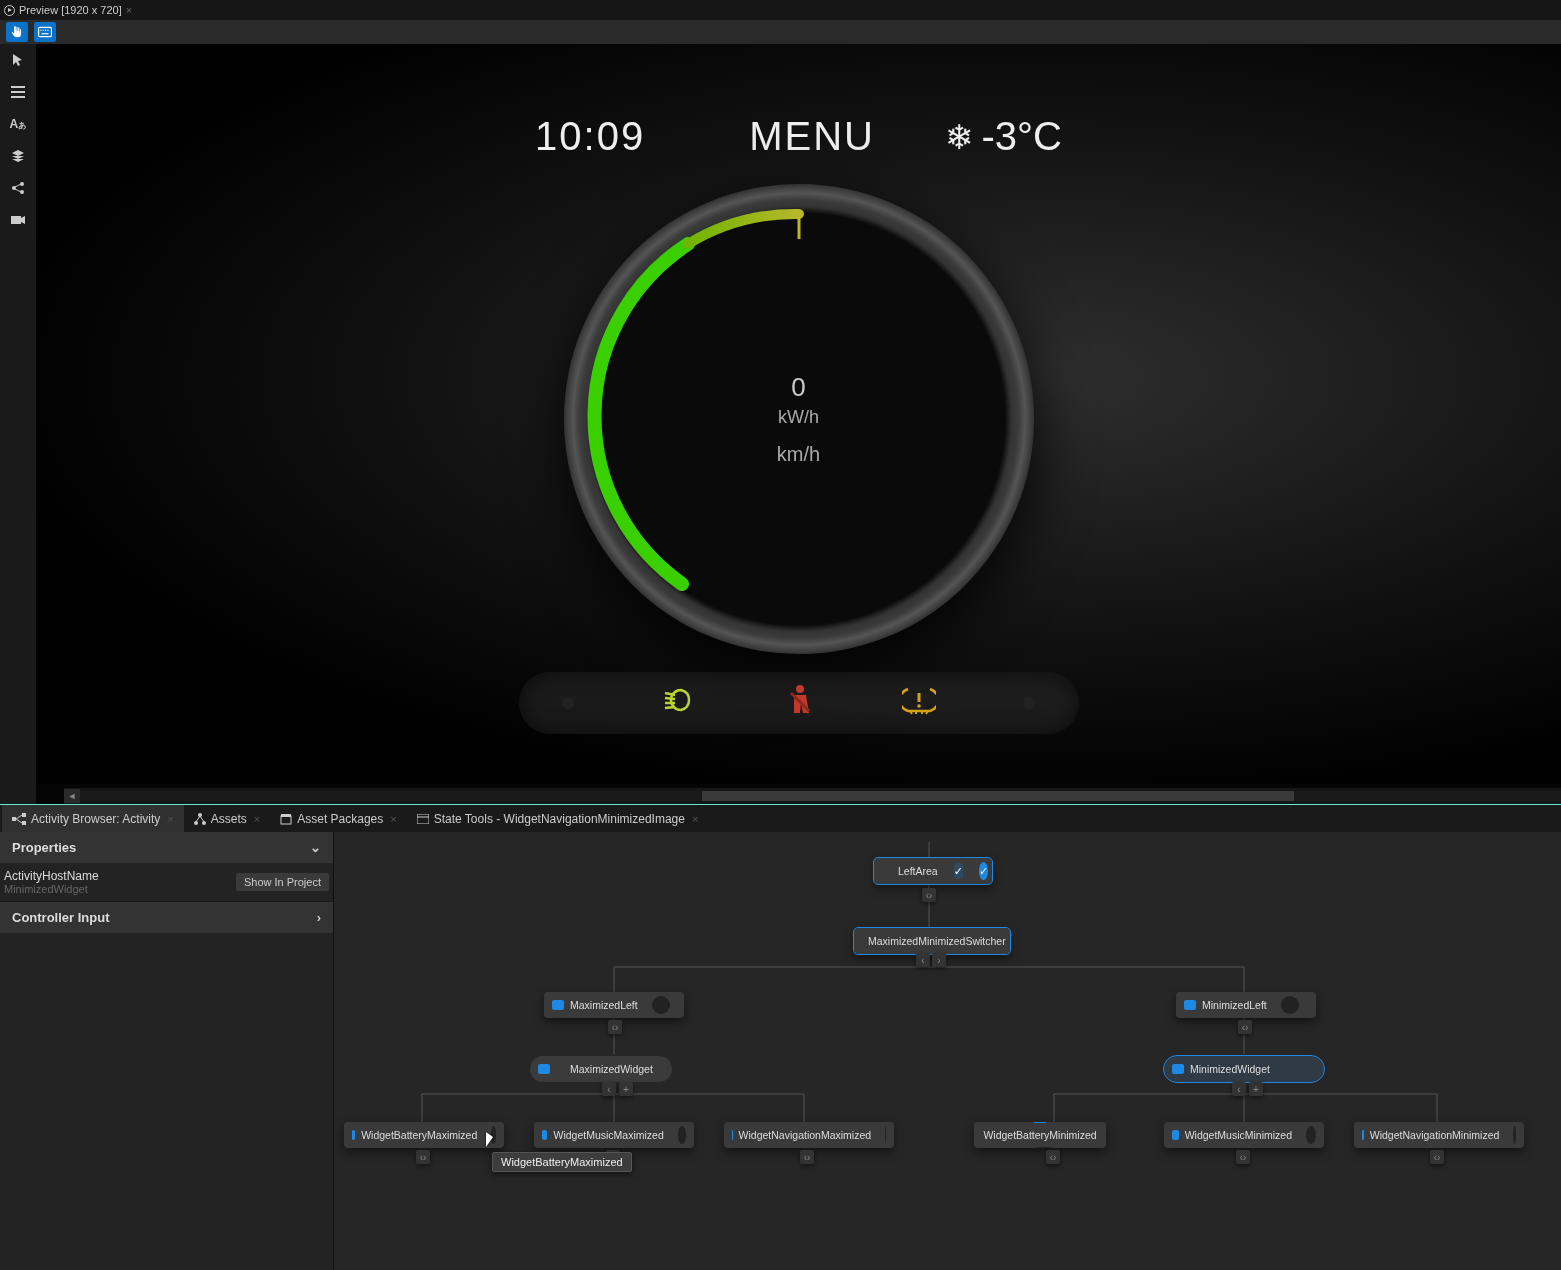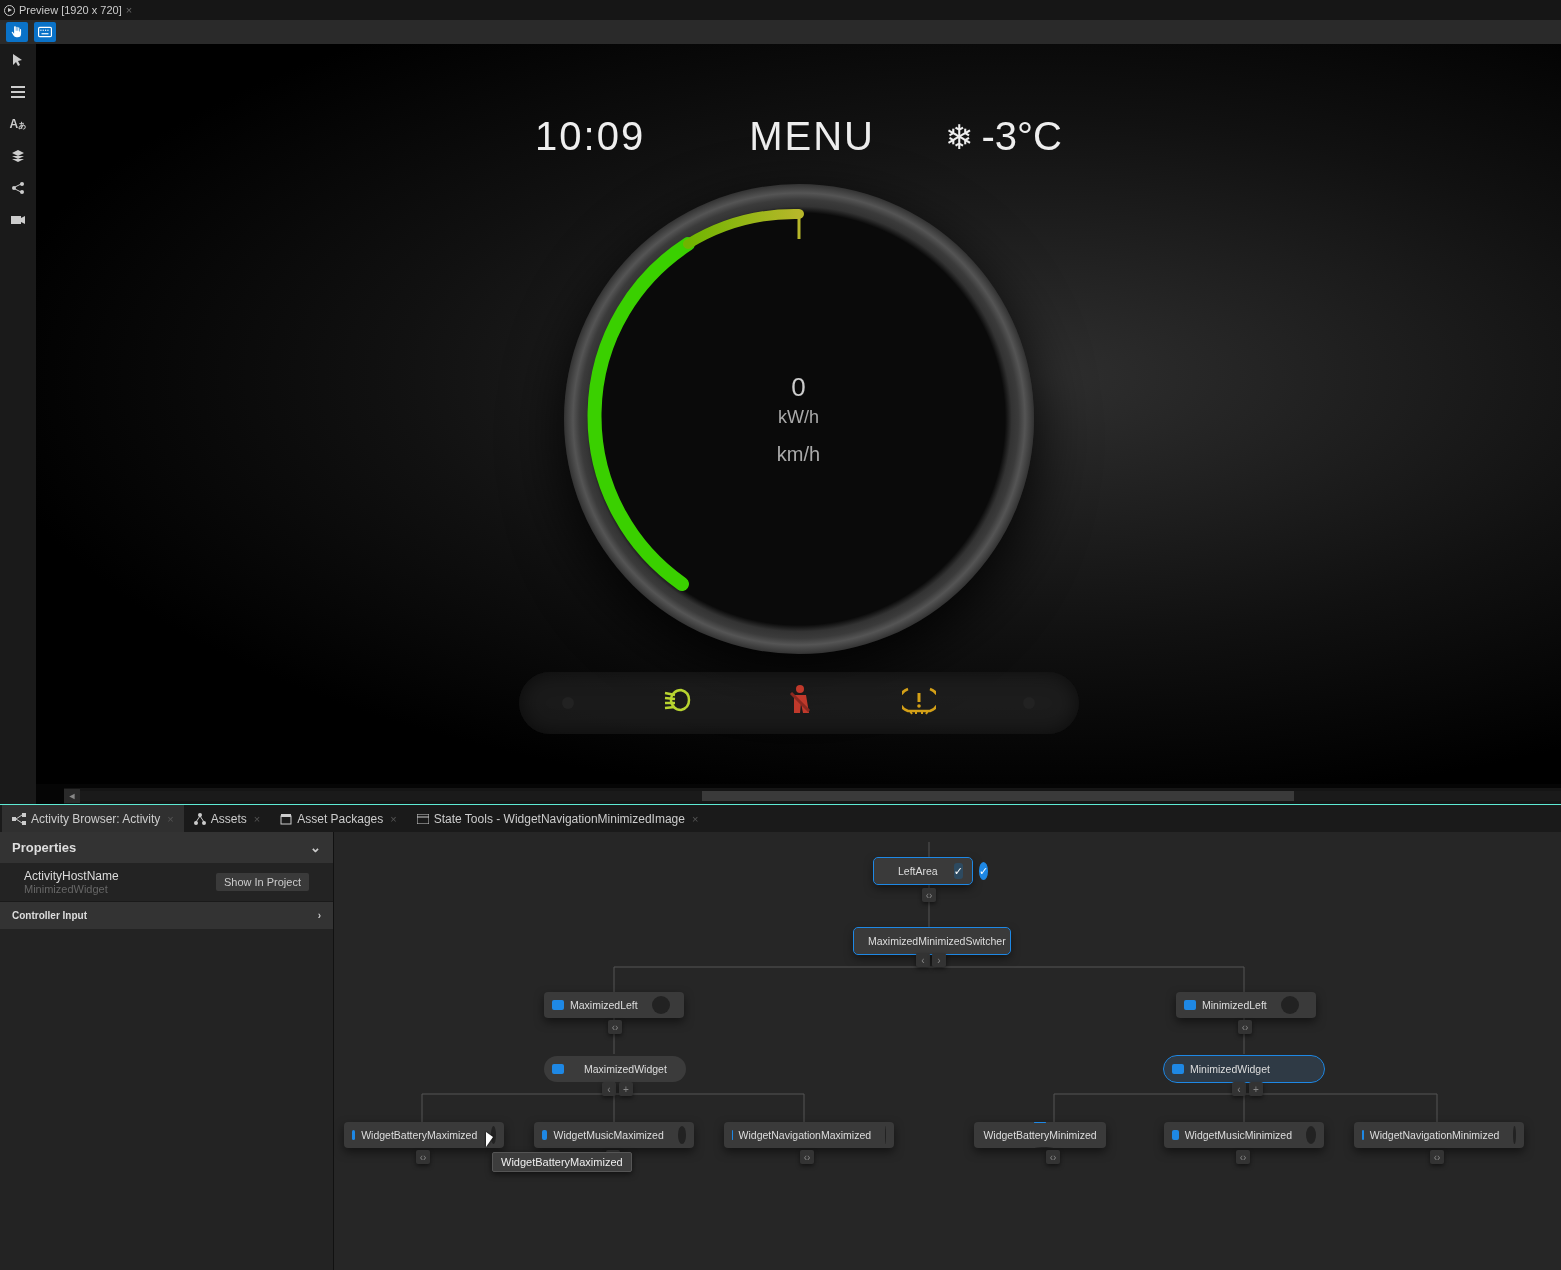--- a/index.html
+++ b/index.html
@@ -138,32 +138,32 @@
     flex:1; display:flex; background:#252525; overflow:hidden;
   }
   .props-sidebar {
     width:334px; background:#232323; border-right:1px solid #111;
   }
   .props-header {
     background:#333; padding:8px 12px; display:flex; justify-content:space-between;
     align-items:center; font-weight:600; font-size:13px; color:#ddd;
   }
   .props-row {
-    display:flex; justify-content:space-between; padding:6px 24px;
+    display:flex; justify-content:space-between; padding:6px 4px;
     align-items:center; font-size:12px;
   }
   .props-row .kv { display:flex; flex-direction:column; }
   .props-row .k { color:#ddd; }
   .props-row .v { color:#666; font-size:11px; }
   .show-proj {
     background:#3a3a3a; padding:3px 8px; font-size:11px; color:#ccc; border-radius:2px;margin-left:32px;
   }
   .collapse-row {
     background:#333; padding:8px 12px; display:flex; justify-content:space-between;
-    font-weight:600; font-size:10px; border-top:1px solid #1a1a1a;
+    font-weight:600; font-size:13px; border-top:1px solid #1a1a1a;
   }
   .chev { color:#ccc; }
 
   
   .graph-canvas {
     flex:1; position:relative; overflow:hidden;
     background:#262626;
   }
   .node {
     position:absolute; height:26px; border-radius:4px;
@@ -413,21 +413,21 @@
         <line x1="470" y1="262" x2="470" y2="290"></line>
 
         <line x1="910" y1="186" x2="910" y2="222"></line>
         <line x1="910" y1="250" x2="910" y2="262"></line>
         <line x1="720" y1="262" x2="1103" y2="262"></line>
         <line x1="720" y1="262" x2="720" y2="290"></line>
         <line x1="910" y1="262" x2="910" y2="290"></line>
         <line x1="1103" y1="262" x2="1103" y2="290"></line>
       </svg>
 
-      <div class="node box sel" style="left:540px; top:26px; width:98px;gap:16px;">
+      <div class="node box sel" style="left:540px; top:26px; width:118px;gap:16px;">
         <span class="node-ico"></span>
         <span>LeftArea</span>
         <span class="chk sq">✓</span>
         <span class="chk">✓</span>
       </div>
       <div class="tiny" style="left:588px; top:56px;">‹›</div>
 
       <div class="node box sel" style="left:520px; top:96px; width:156px;">
         <span class="node-ico"></span>
         <span>MaximizedMinimizedSwitcher</span>
@@ -442,21 +442,21 @@
       </div>
       <div class="tiny" style="left:274px; top:188px;">‹›</div>
 
       <div class="node box" style="left:842px; top:160px; width:140px;">
         <span class="node-ico"></span>
         <span>MinimizedLeft</span>
         <span class="port right"></span>
       </div>
       <div class="tiny" style="left:904px; top:188px;">‹›</div>
 
-      <div class="node pill" style="left:210px; top:224px; width:142px;gap:20px;">
+      <div class="node pill" style="left:196px; top:224px; width:142px;gap:20px;">
         <span class="node-ico"></span>
         <span>MaximizedWidget</span>
       </div>
       <div class="tiny" style="left:268px; top:250px;">‹</div>
       <div class="tiny" style="left:285px; top:250px;">+</div>
 
       <div class="node pill sel" style="left:830px; top:224px; width:160px;">
         <span class="node-ico"></span>
         <span>MinimizedWidget</span>
       </div>

